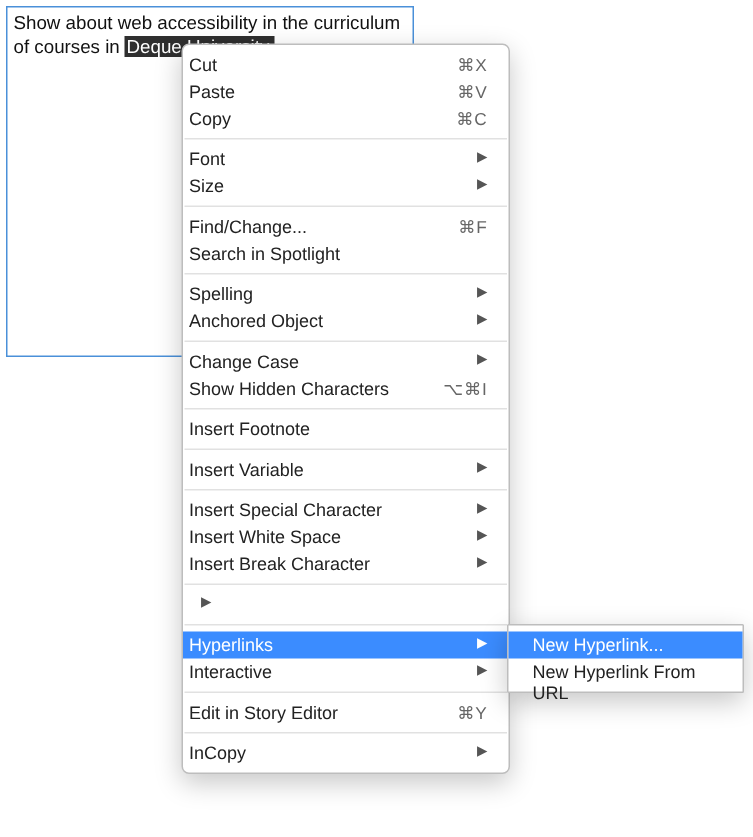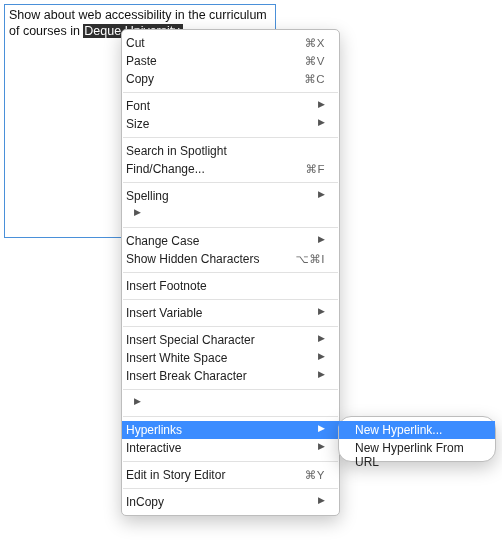--- a/index.html
+++ b/index.html
@@ -73,21 +73,21 @@
       background: #e1e1e1;
       margin: 4px 1px;
     }
     .submenu {
       position: absolute;
       top: 416px;
       left: 338px;
       width: 158px;
       background: #fff;
       border: 1px solid #bdbdbd;
-      border-radius: 13px;
+      border-radius: 1px;
       box-shadow: 0 6px 18px rgba(0,0,0,0.22);
       padding: 4px 0;
     }
     .submenu .menu-item { padding-left: 16px; }
   </style>
 </head>
 <body>
 
 <div class="text-frame">
   <span>Show about web accessibility in the curriculum of courses in </span><span class="selected-text">Deque University.</span>
@@ -110,32 +110,33 @@
     <div class="menu-item">
       <span class="menu-label">Font</span>
       <span class="submenu-arrow">▶</span>
     </div>
     <div class="menu-item">
       <span class="menu-label">Size</span>
       <span class="submenu-arrow">▶</span>
     </div>
     <div class="separator"></div>
     <div class="menu-item">
-      <span class="menu-label">Search in Spotlight</span>
-    </div>
-    <div class="menu-item">
       <span class="menu-label">Find/Change...</span>
       <span class="menu-shortcut">⌘F</span>
     </div>
+    <div class="menu-item">
+      <span class="menu-label">Search in Spotlight</span>
+    </div>
     <div class="separator"></div>
     <div class="menu-item">
       <span class="menu-label">Spelling</span>
       <span class="submenu-arrow">▶</span>
     </div>
     <div class="menu-item">
+      <span class="menu-label">Anchored Object</span>
       <span class="submenu-arrow">▶</span>
     </div>
     <div class="separator"></div>
     <div class="menu-item">
       <span class="menu-label">Change Case</span>
       <span class="submenu-arrow">▶</span>
     </div>
     <div class="menu-item">
       <span class="menu-label">Show Hidden Characters</span>
       <span class="menu-shortcut">⌥⌘I</span>

